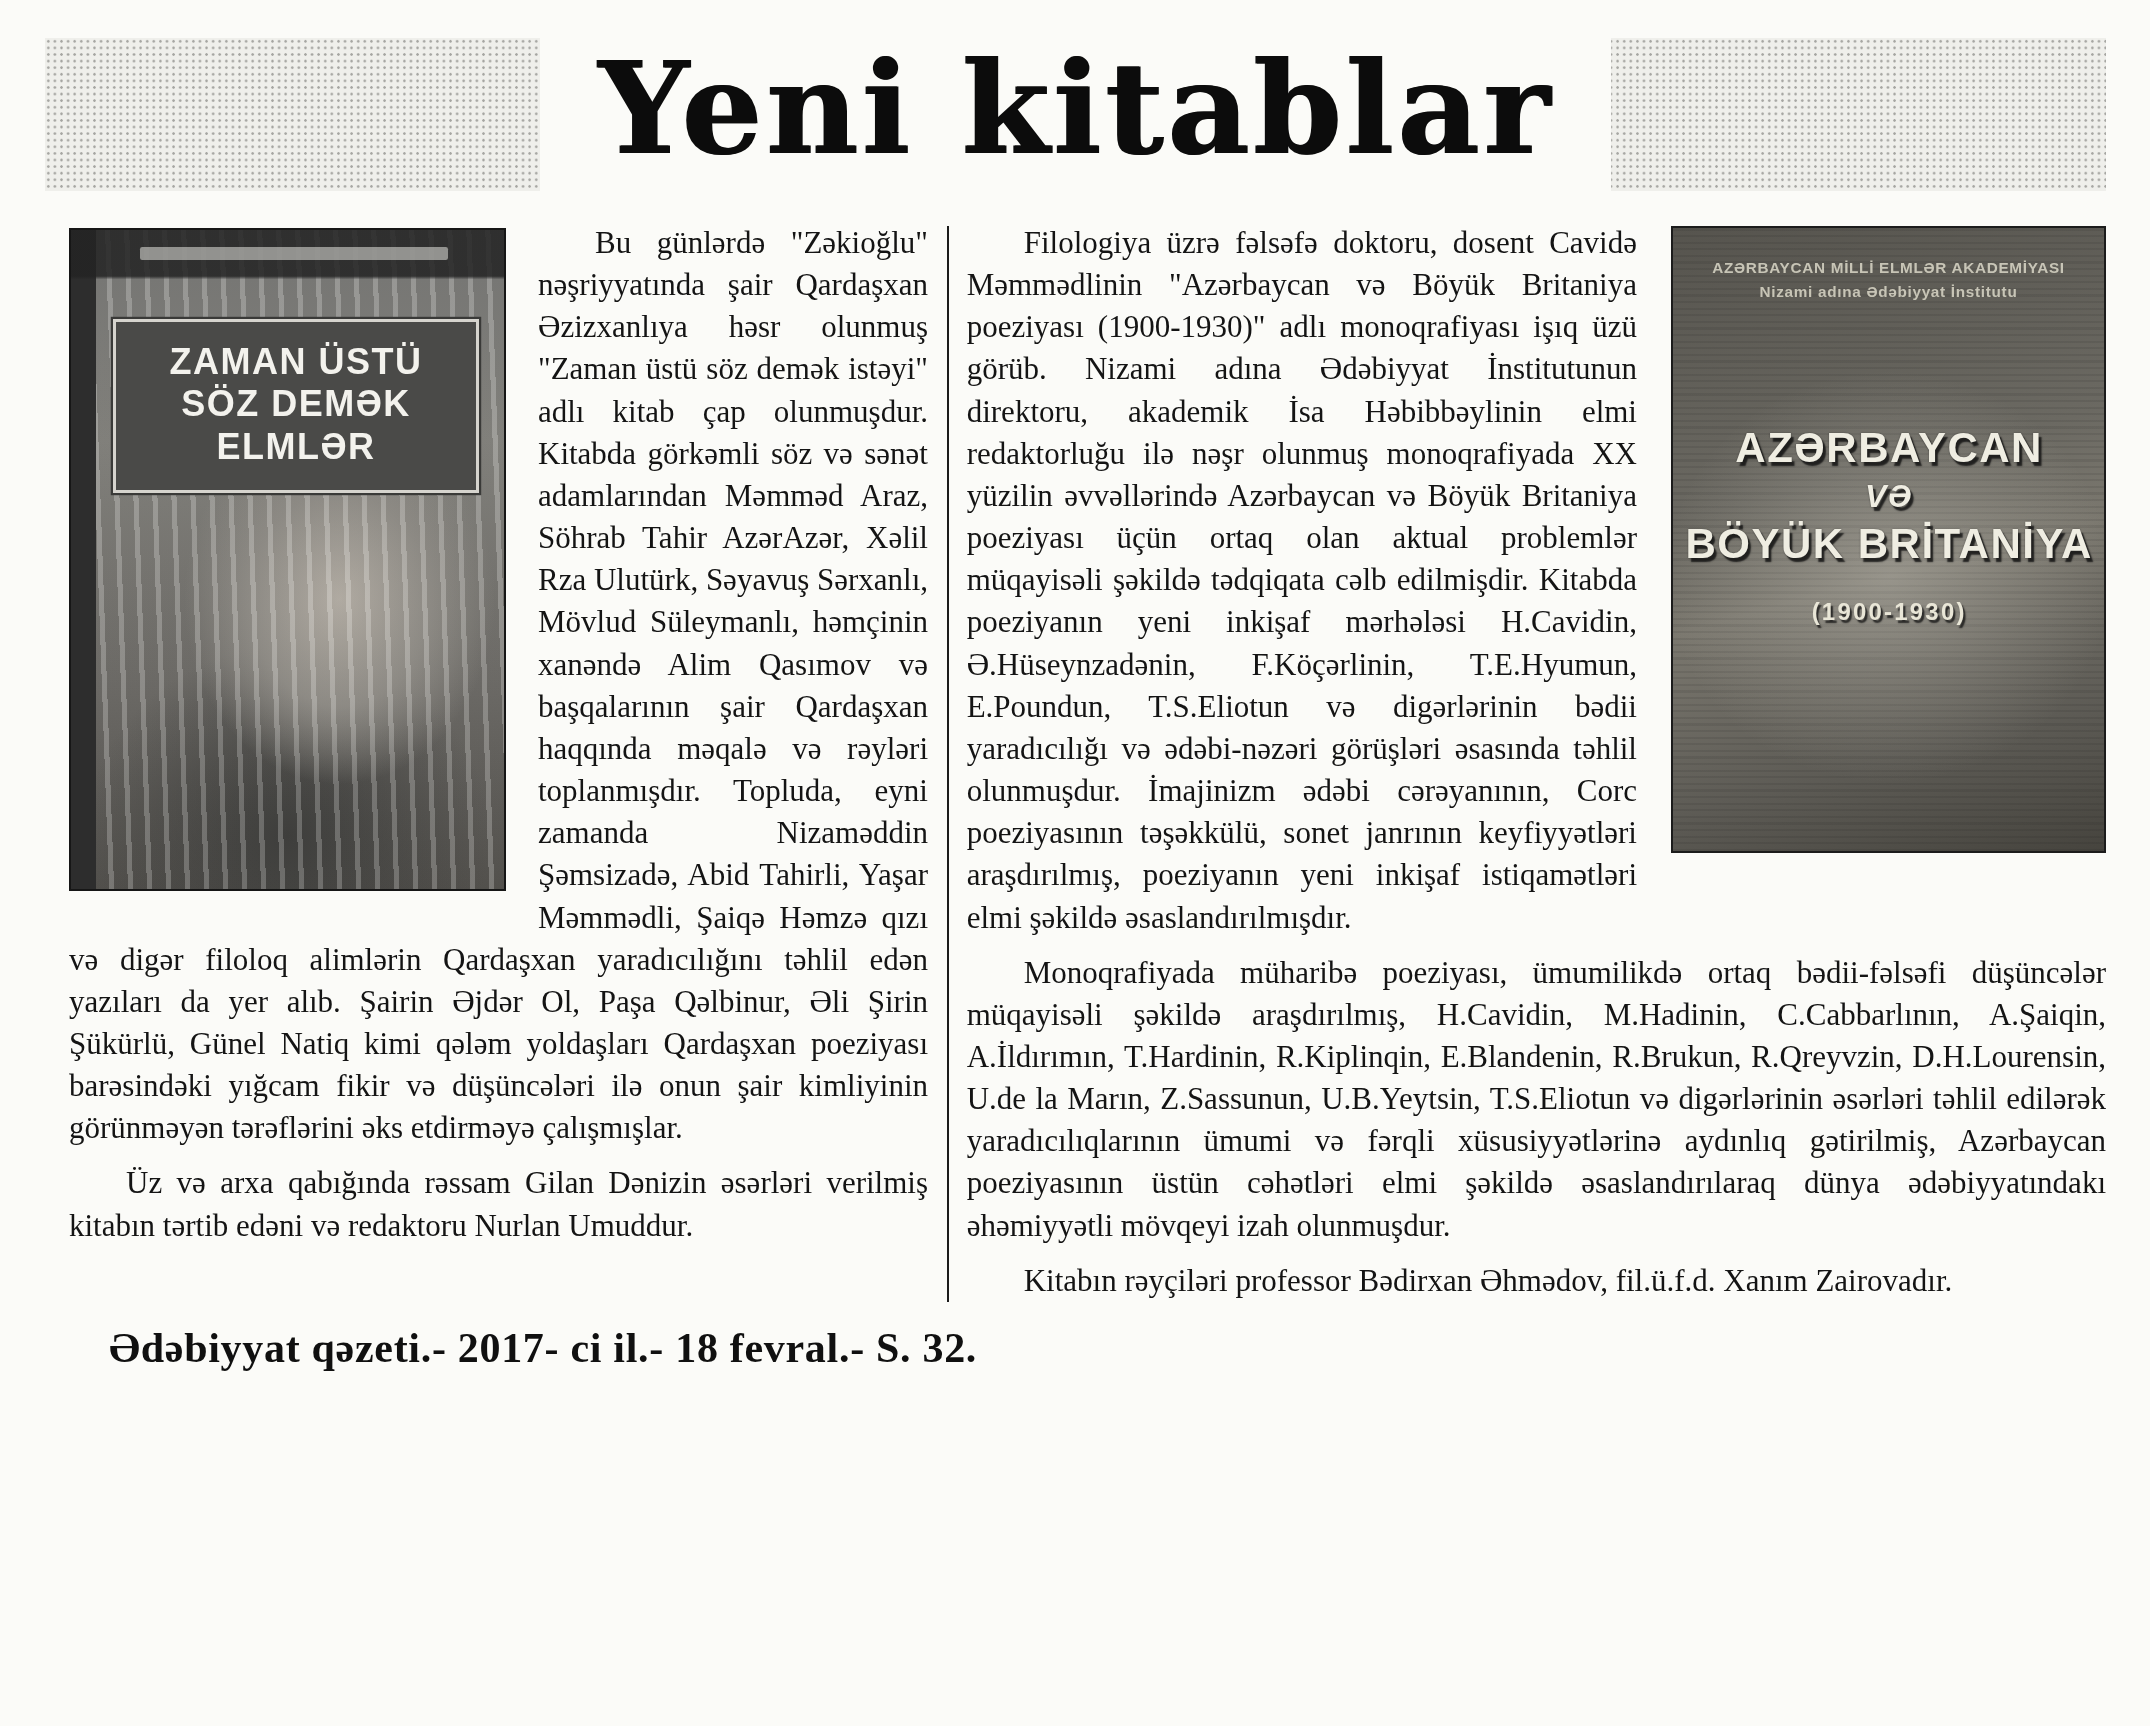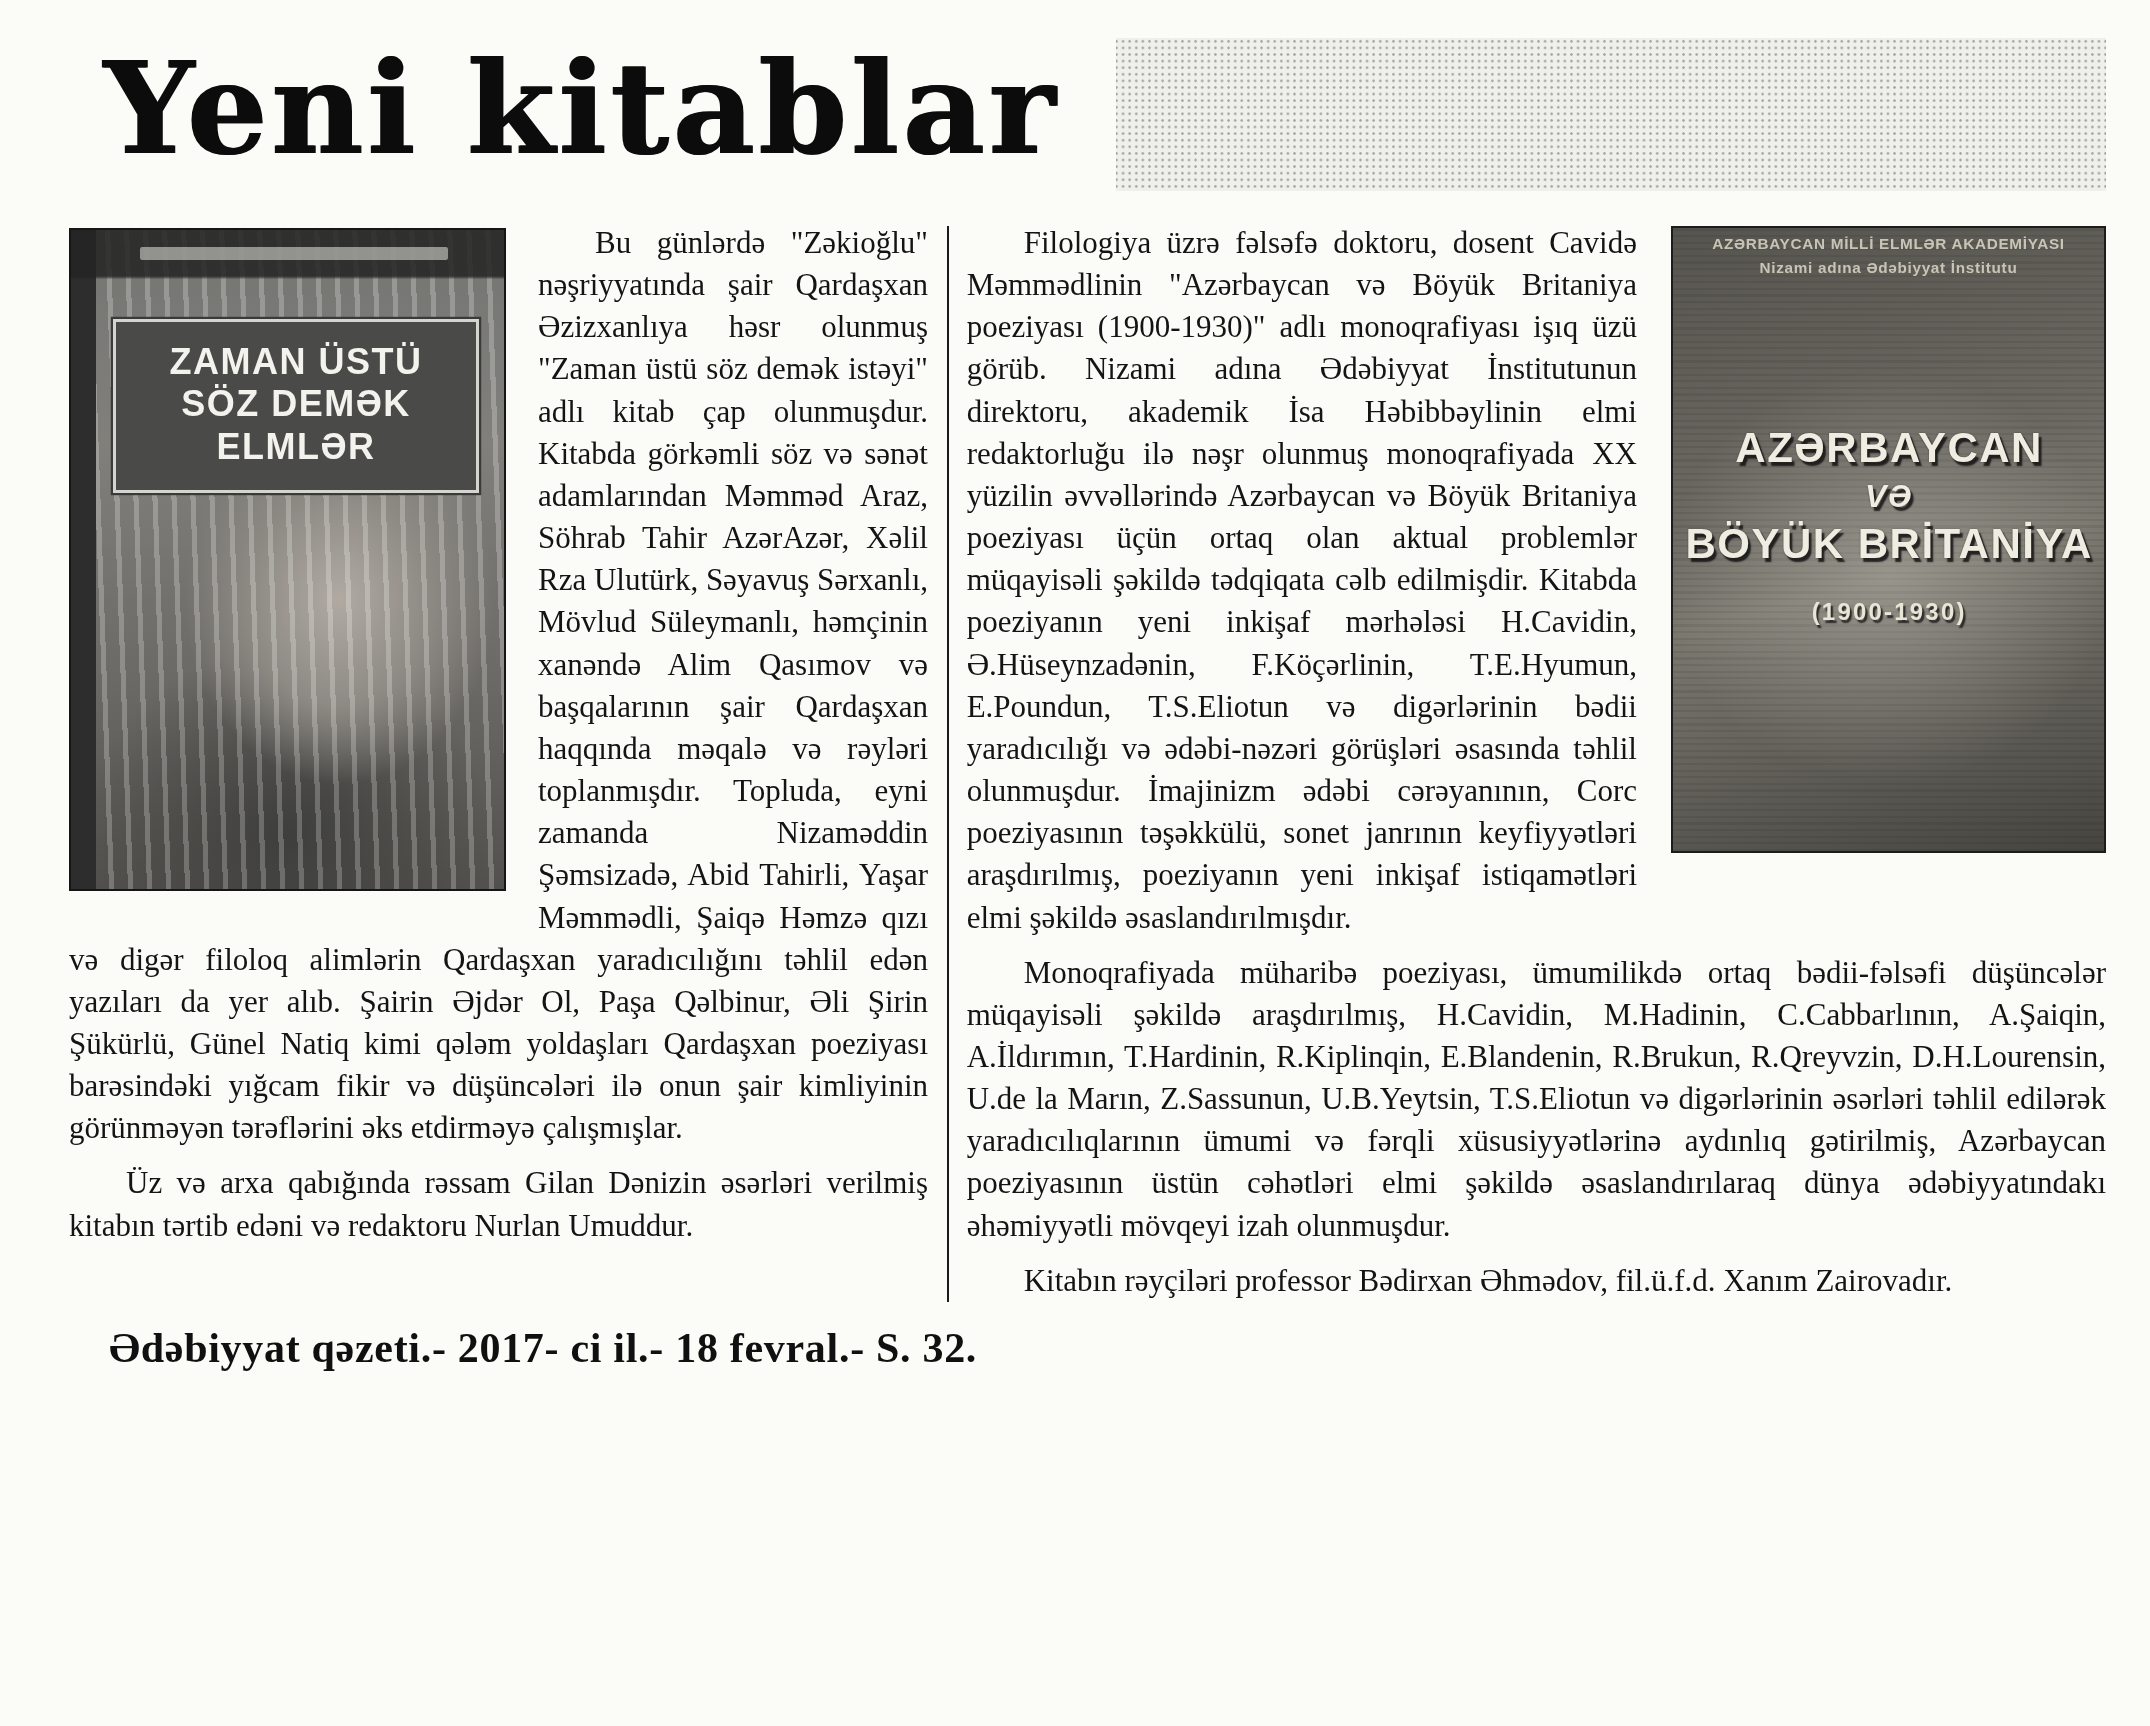--- a/index.html
+++ b/index.html
@@ -12,21 +12,21 @@
     color: #141414;
     overflow: hidden;
   }
 
   
   .masthead {
     margin: 38px 45px 0 45px;
     height: 153px;
     display: flex;
     align-items: center;
-    justify-content: flex-start;
+    justify-content: center;
     background-color: #efefeb;
     background-image: radial-gradient(#a6a6a2 1.2px, rgba(0,0,0,0) 1.4px);
     background-size: 6.6px 6.6px;
   }
   .masthead h1 {
     margin: 0;
     font-family: "DejaVu Serif", serif;
     font-weight: bold;
     font-size: 127px;
     line-height: 1;
@@ -95,21 +95,21 @@
     border: 2.2px solid #1c1c1c;
     position: relative;
     text-align: center;
     font-family: "Liberation Sans", sans-serif;
     background:
       radial-gradient(ellipse 72% 46% at 50% 56%, rgba(205,202,192,.35), rgba(0,0,0,0) 72%),
       repeating-linear-gradient(0deg, rgba(25,25,25,.10) 0 2.2px, rgba(0,0,0,0) 2.2px 6.6px),
       linear-gradient(165deg, #56544e 0%, #6b6962 40%, #7b786f 55%, #5d5b55 80%, #46443e 100%);
   }
   .cover-brit .hdr {
-    position: absolute; top: 4px; left: 13px; right: 13px;
+    position: absolute; top: 28px; left: 13px; right: 13px;
     font-size: 15.3px; font-weight: bold; letter-spacing: 0.7px;
     line-height: 1.55; color: #dbd8c8; opacity: .85;
   }
   .cover-brit .ttl { position: absolute; top: 191px; left: 10px; right: 8.7px; font-weight: bold; }
   .cover-brit .ttl .tl {
     font-size: 42px; letter-spacing: 1.5px; margin: 5.1px 0;
     color: #efede2;
     text-shadow: 2.9px 3.6px 1.5px rgba(18,18,18,.85), 0 0 1.5px rgba(18,18,18,.6);
   }
   .cover-brit .ttl .tl.small { font-size: 32px; font-style: italic; }

